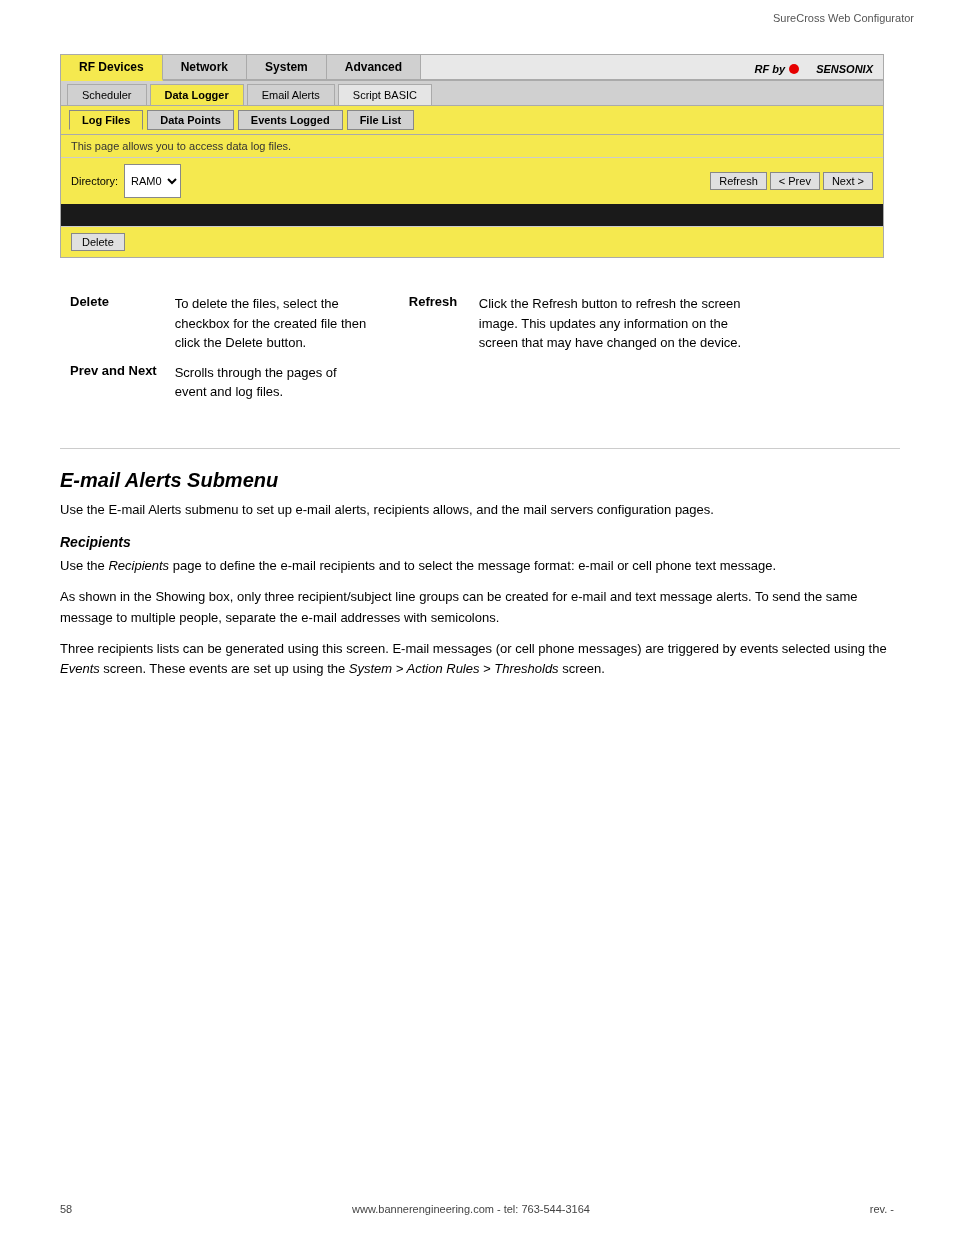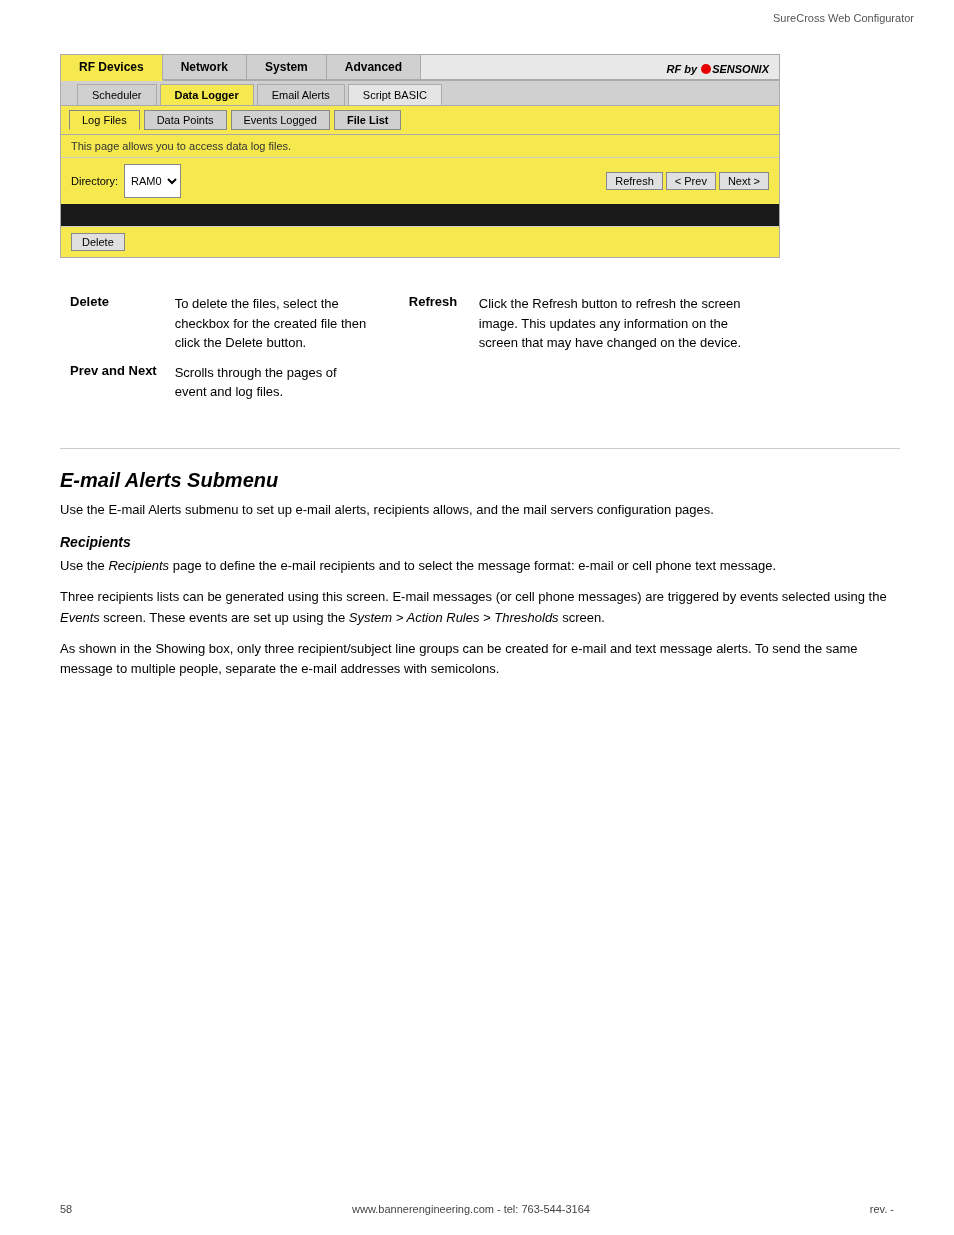--- a/index.html
+++ b/index.html
@@ -28,21 +28,21 @@
       font-size: 13px;
       line-height: 1.5;
       margin-bottom: 20px;
       max-width: 820px;
     }
 
     
     .ui-screenshot {
       border: 1px solid #aaa;
       background: #f5e94f;
-      width: 720px;
+      width: 824px;
       margin-bottom: 30px;
     }
 
     
     .tab-bar-1 {
       display: flex;
       align-items: stretch;
       background: #e8e8e8;
       border-bottom: 2px solid #aaa;
     }
@@ -77,21 +77,21 @@
       background: #e8e8e8;
     }
     .sensonix-logo .rf-text { font-style: italic; font-size: 11px; margin-right: 4px; }
 
     
     .tab-bar-2 {
       display: flex;
       align-items: stretch;
       background: #d0d0d0;
       border-bottom: 1px solid #aaa;
-      padding-left: 16px;
+      padding-left: 6px;
     }
     .tab-2 {
       padding: 4px 14px;
       font-size: 11px;
       border: 1px solid #aaa;
       border-bottom: none;
       background: #d0d0d0;
       cursor: pointer;
       margin-right: 3px;
       margin-top: 3px;
@@ -107,21 +107,21 @@
       display: flex;
       align-items: center;
       background: #f5e94f;
       border-bottom: 1px solid #aaa;
       padding: 4px 8px;
       gap: 4px;
     }
     .tab-3 {
       padding: 3px 12px;
       font-size: 11px;
-      font-weight: normal;
+      font-weight: bold;
       border: 1px solid #888;
       background: #d0d0d0;
       cursor: pointer;
     }
     .tab-3.active {
       background: #f5e94f;
       border-bottom: 1px solid #f5e94f;
     }
     .tab-3.filelist { font-weight: bold; background: #d0d0d0; }
     .tab-3-spacer {
@@ -250,20 +250,21 @@
       font-size: 11px;
       color: #444;
     }
 
     .sensonix-brand {
       display: inline-flex;
       align-items: center;
       font-size: 11px;
       font-weight: bold;
       font-style: italic;
+      gap: 16px;
     }
     .sensonix-o {
       display: inline-block;
       width: 10px;
       height: 10px;
       border-radius: 50%;
       background: #e60000;
       margin-right: 1px;
     }
   </style>
@@ -374,24 +375,24 @@
 
   <hr style="border:none; border-top:1px solid #ccc; margin:20px 0; width:840px;">
 
   <h2 class="section-heading">E-mail Alerts Submenu</h2>
   <p class="body-text">Use the E-mail Alerts submenu to set up e-mail alerts, recipients allows, and the mail servers configuration pages.</p>
 
   <h3 class="section-subheading">Recipients</h3>
   <p class="body-text">
     Use the <em>Recipients</em> page to define the e-mail recipients and to select the message format: e-mail or cell phone text message.
   </p>
+  <p class="body-text">As shown in the Showing box, only three recipient/subject line groups can be created for e-mail and text message alerts. To send the same message to multiple people, separate the e-mail addresses with semicolons.</p>
   <p class="body-text">
     Three recipients lists can be generated using this screen. E-mail messages (or cell phone messages) are triggered by events selected using the <em>Events</em> screen. These events are set up using the <em>System &gt; Action Rules &gt; Thresholds</em> screen.
   </p>
-  <p class="body-text">As shown in the Showing box, only three recipient/subject line groups can be created for e-mail and text message alerts. To send the same message to multiple people, separate the e-mail addresses with semicolons.</p>
 
 </div>
 
 <div class="page-footer">
   <span>58</span>
   <span>www.bannerengineering.com - tel: 763-544-3164</span>
   <span>rev. -</span>
 </div>
 
 </body></html>

